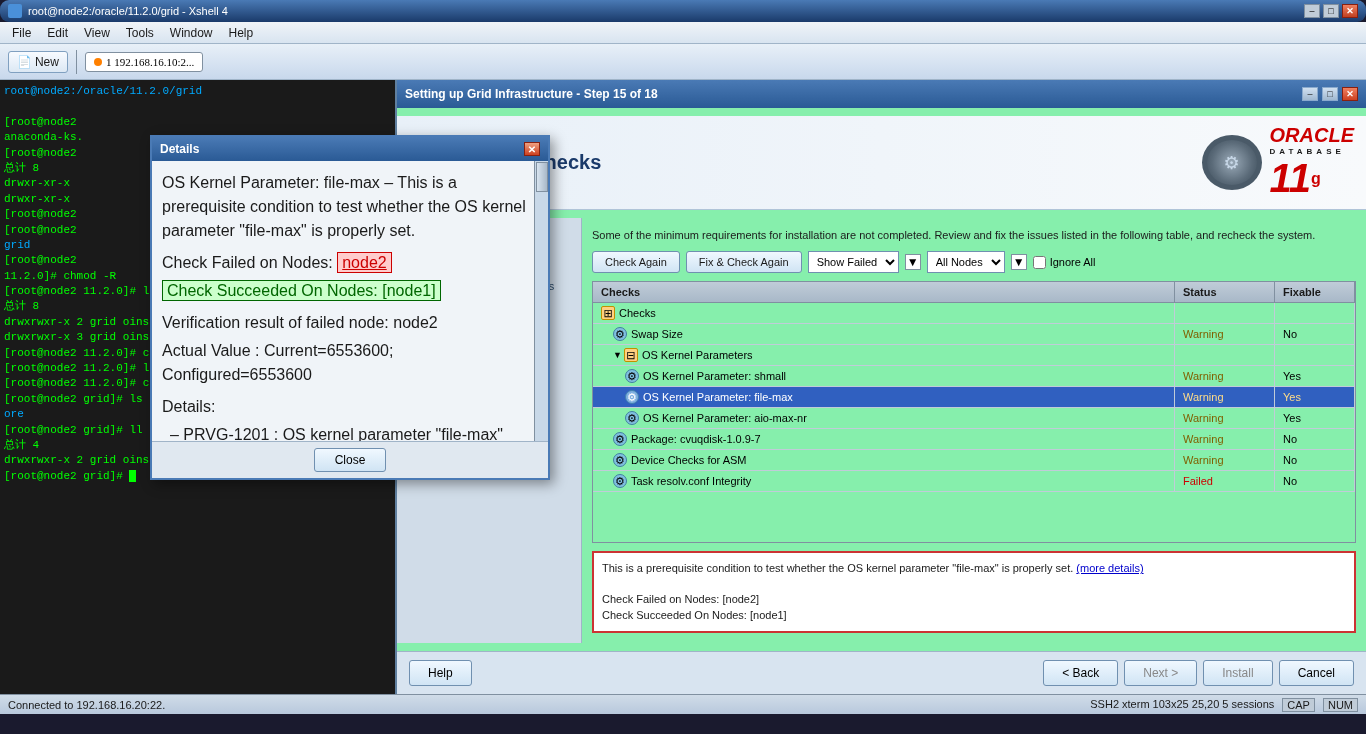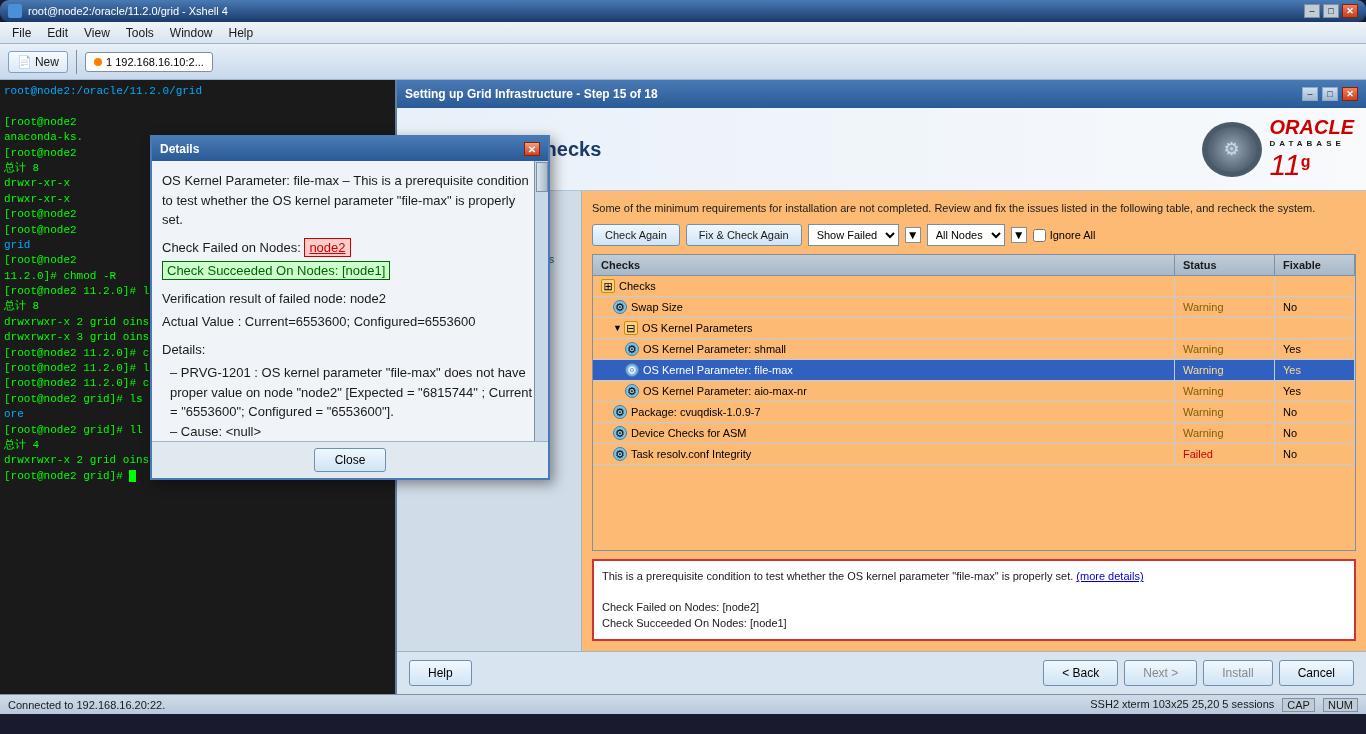--- a/index.html
+++ b/index.html
@@ -14,21 +14,21 @@
     .toolbar-btn { display: flex; align-items: center; gap: 3px; padding: 3px 8px; background: linear-gradient(to bottom, #f8fbff, #dce8f4); border: 1px solid #80a0c0; border-radius: 3px; cursor: pointer; font-size: 12px; color: #1a1a1a; }
 
     
     .main-area { display: flex; width: 100%; height: calc(734px - 98px - 22px); }
 
     
     .terminal { width: 395px; height: 100%; background: #1a1a1a; color: #00ff00; font-family: 'Courier New', monospace; font-size: 11px; padding: 4px; overflow: hidden; position: relative; }
     .terminal-text { line-height: 1.4; }
 
     
-    .oracle-installer { flex: 1; background: #fdba74; border-left: 2px solid #6080a0; display: flex; flex-direction: column; }
+    .oracle-installer { flex: 1; background: #86efac; border-left: 2px solid #6080a0; display: flex; flex-direction: column; gap: 8px; }
     .installer-titlebar { height: 28px; background: linear-gradient(to bottom, #4a7ab5, #2a5a95); display: flex; align-items: center; justify-content: space-between; padding: 0 8px; }
     .installer-title { color: white; font-size: 12px; font-weight: bold; }
     .installer-controls { display: flex; gap: 4px; }
     .inst-ctrl-btn { width: 16px; height: 14px; border: 1px solid #8aaace; background: linear-gradient(to bottom, #d0e0f0, #a0b8d0); display: flex; align-items: center; justify-content: center; font-size: 9px; cursor: pointer; color: #1a1a1a; }
 
     .installer-header { background: linear-gradient(to right, #e8f0f8, #f8fafc); padding: 8px 12px; border-bottom: 1px solid #b0c4d8; display: flex; justify-content: space-between; align-items: center; }
 
     .installer-body { display: flex; flex: 1; overflow: hidden; }
 
     
@@ -70,21 +70,21 @@
     
     .installer-footer { padding: 8px 12px; background: #d8e4f0; border-top: 1px solid #a0b4c8; display: flex; justify-content: space-between; align-items: center; }
     .footer-btn { padding: 5px 18px; background: linear-gradient(to bottom, #f0f8ff, #d0e4f4); border: 1px solid #7090b0; border-radius: 3px; font-size: 12px; cursor: pointer; }
     .footer-btn.disabled { color: #888; }
 
     
     .details-dialog { position: absolute; top: 55px; left: 150px; width: 400px; background: #f0f4f8; border: 2px solid #4a7ab5; box-shadow: 4px 4px 12px rgba(0,0,0,0.4); z-index: 100; }
     .dialog-titlebar { height: 24px; background: linear-gradient(to bottom, #4a7ab5, #2a5a95); display: flex; align-items: center; justify-content: space-between; padding: 0 8px; }
     .dialog-title { color: white; font-size: 12px; font-weight: bold; }
     .dialog-close { width: 16px; height: 14px; background: linear-gradient(to bottom, #f0a080, #cc4020); border: 1px solid #882010; display: flex; align-items: center; justify-content: center; cursor: pointer; color: white; font-size: 10px; font-weight: bold; }
-    .dialog-body { padding: 10px; font-size: 13px; color: #1a1a1a; line-height: 1.5; overflow-y: auto; max-height: 280px; }
+    .dialog-body { padding: 10px; font-size: 16px; color: #1a1a1a; line-height: 1.5; overflow-y: auto; max-height: 280px; }
     .dialog-link { color: #0000cc; text-decoration: underline; cursor: pointer; }
     .dialog-footer { padding: 6px 10px; background: #e0e8f0; border-top: 1px solid #a0b4c8; display: flex; justify-content: center; }
     .dialog-close-btn { padding: 4px 20px; background: linear-gradient(to bottom, #f0f8ff, #d0e4f4); border: 1px solid #7090b0; border-radius: 3px; cursor: pointer; font-size: 12px; text-align: right; }
 
     
     .statusbar { width: 100%; height: 20px; background: linear-gradient(to bottom, #d0dce8, #b8c8dc); display: flex; align-items: center; justify-content: space-between; padding: 0 8px; border-top: 1px solid #8090a0; font-size: 11px; color: #1a1a1a; }
     .statusbar-right { display: flex; gap: 8px; }
     .status-indicator { padding: 0 4px; background: #c0ccd8; border: 1px solid #8090a0; }
   </style>
 </head>
@@ -110,21 +110,21 @@
   <span class="menubar-item">Window</span>
   <span class="menubar-item">Help</span>
 </div>
 
 <div class="toolbar">
   <div class="toolbar-btn">
     <span>📄</span>
     <span>New</span>
   </div>
   <div style="width:1px;height:24px;background:#8090a0;margin:0 4px;"></div>
-  <div style="display:flex;align-items:center;gap:4px;background:white;border:1px solid #8090a0;border-radius:3px;padding:3px 8px;font-size:11px;">
+  <div style="display:flex;align-items:center;gap:4px;background:white;border:1px solid #8090a0;border-radius:3px;padding:3px 8px;font-size:11px;font-family:Liberation Serif, serif;">
     <div style="width:8px;height:8px;border-radius:50%;background:#ff8000;"></div>
     <span>1 192.168.16.10:2...</span>
   </div>
 </div>
 
 <div class="main-area" style="position:relative;">
 
   <div class="terminal">
     <div class="terminal-text">
       <div style="color:#00aaff;">root@node2:/oracle/11.2.0/grid</div>
@@ -174,21 +174,21 @@
       <div style="display:flex;align-items:center;gap:8px;">
         <div style="width:60px;height:55px;background:radial-gradient(circle at 50% 50%, #9aaab8 0%, #5a6a78 60%, #3a4a58 100%);border-radius:50%;border:5px solid #4a5a68;position:relative;">
           <div style="position:absolute;top:50%;left:50%;transform:translate(-50%,-50%);color:#c8d8e8;font-size:18px;">⚙</div>
         </div>
         <div>
           <div style="display:flex;align-items:baseline;gap:2px;">
             <span style="color:#cc0000;font-size:20px;font-weight:bold;font-style:italic;">ORACLE</span>
           </div>
           <div style="color:#1a1a1a;font-size:8px;letter-spacing:4px;font-weight:bold;">DATABASE</div>
           <div style="display:flex;align-items:baseline;">
-            <span style="color:#cc0000;font-size:30px;font-weight:normal;font-style:italic;">11</span>
+            <span style="color:#cc0000;font-size:40px;font-weight:bold;font-style:italic;">11</span>
             <span style="color:#cc0000;font-size:16px;font-weight:bold;vertical-align:super;position:relative;top:-8px;">g</span>
           </div>
         </div>
       </div>
     </div>
 
     <div class="installer-body">
 
       <div class="left-nav">
         <div class="nav-item">

